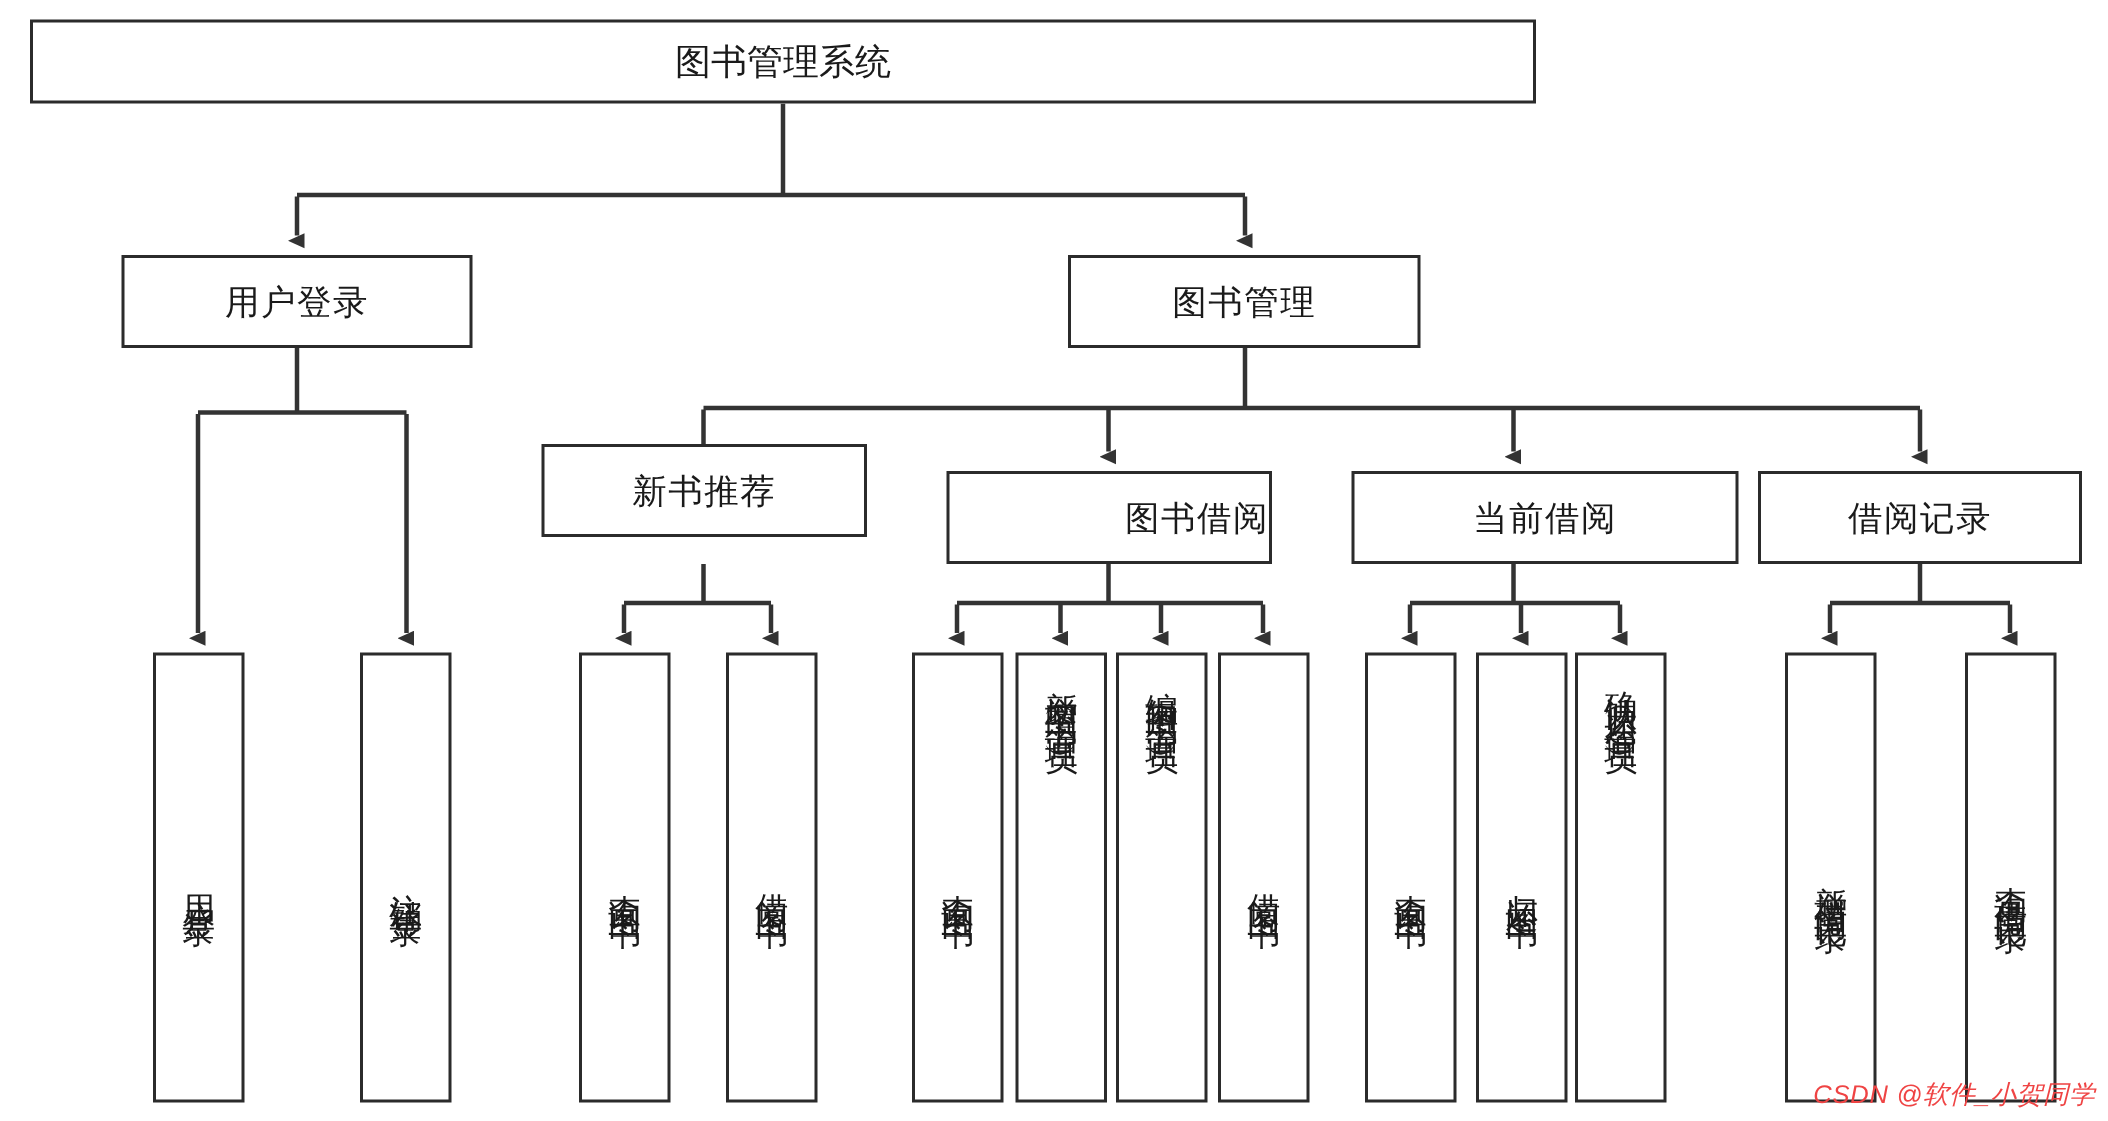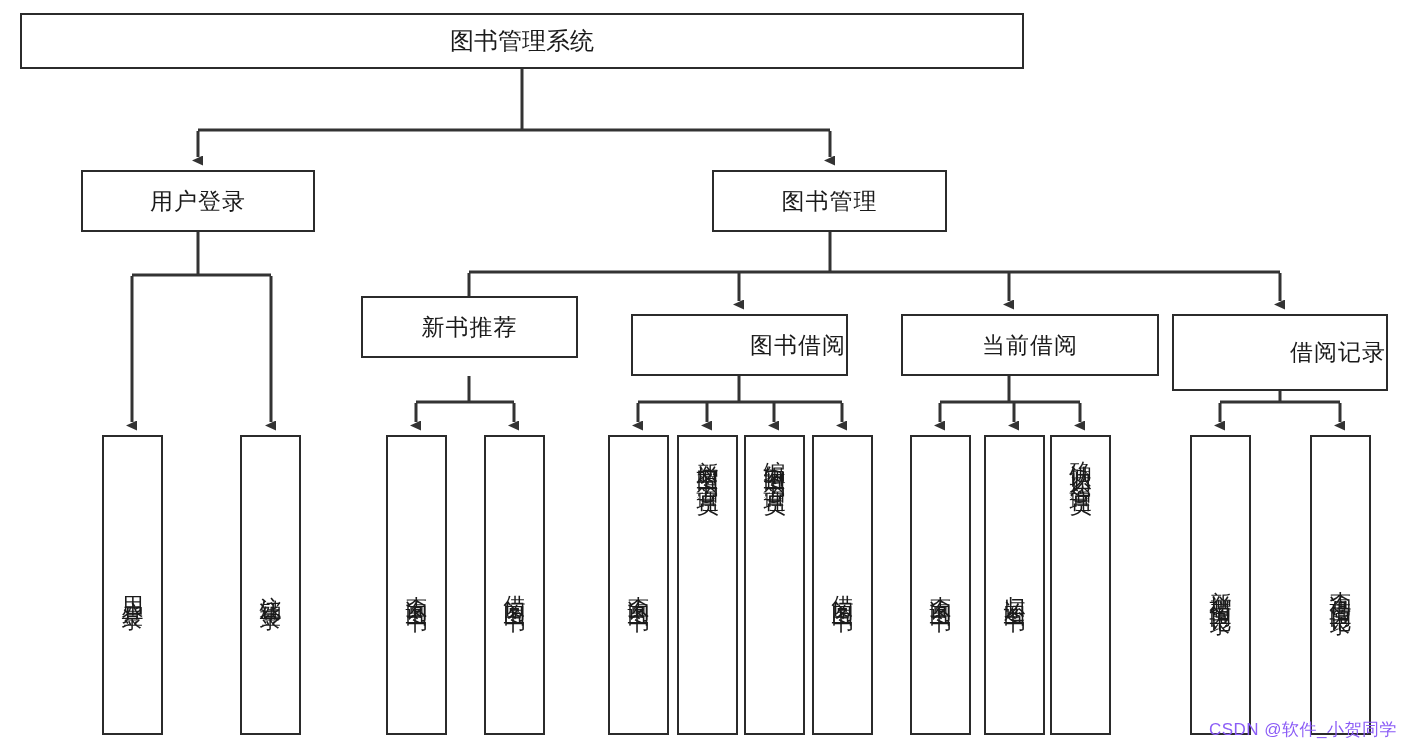--- a/index.html
+++ b/index.html
@@ -55,23 +55,24 @@
     letter-spacing: 5px;
     line-height: 1;
     white-space: nowrap;
     display: block;
   }
   .watermark {
     position: absolute;
     right: 8px;
     bottom: 6px;
     font-size: 17px;
-    color: #8b5cf6;
+    color: #ef4444;
     letter-spacing: 0.5px;
     white-space: nowrap;
+    font-style: italic;
   }
 </style>
 </head>
 <body>
 
 <div id="diagram">
 
   <svg id="edges" viewBox="0 0 1405 747">
     <defs>
       <marker id="arrow" markerWidth="11" markerHeight="11" refX="1.5" refY="5" orient="auto" markerUnits="userSpaceOnUse">
@@ -135,21 +136,21 @@
 
   <div class="node horiz" style="left:361px; top:296px; width:217px; height:62px;">
     <span>新书推荐</span>
   </div>
   <div class="node horiz" style="left:631px; top:314px; width:217px; height:62px;justify-content:flex-end;">
     <span>图书借阅</span>
   </div>
   <div class="node horiz" style="left:901px; top:314px; width:258px; height:62px;">
     <span>当前借阅</span>
   </div>
-  <div class="node horiz" style="left:1172px; top:314px; width:216px; height:77px;justify-content:flex-end;">
+  <div class="node horiz" style="left:1172px; top:314px; width:216px; height:62px;">
     <span>借阅记录</span>
   </div>
 
   <div class="node leaf" style="left:102px; top:435px; width:61px; height:300px; align-items:center;">
     <span class="vtext">用户登录</span>
   </div>
   <div class="node leaf" style="left:240px; top:435px; width:61px; height:300px; align-items:center;">
     <span class="vtext">注销登录</span>
   </div>
 

